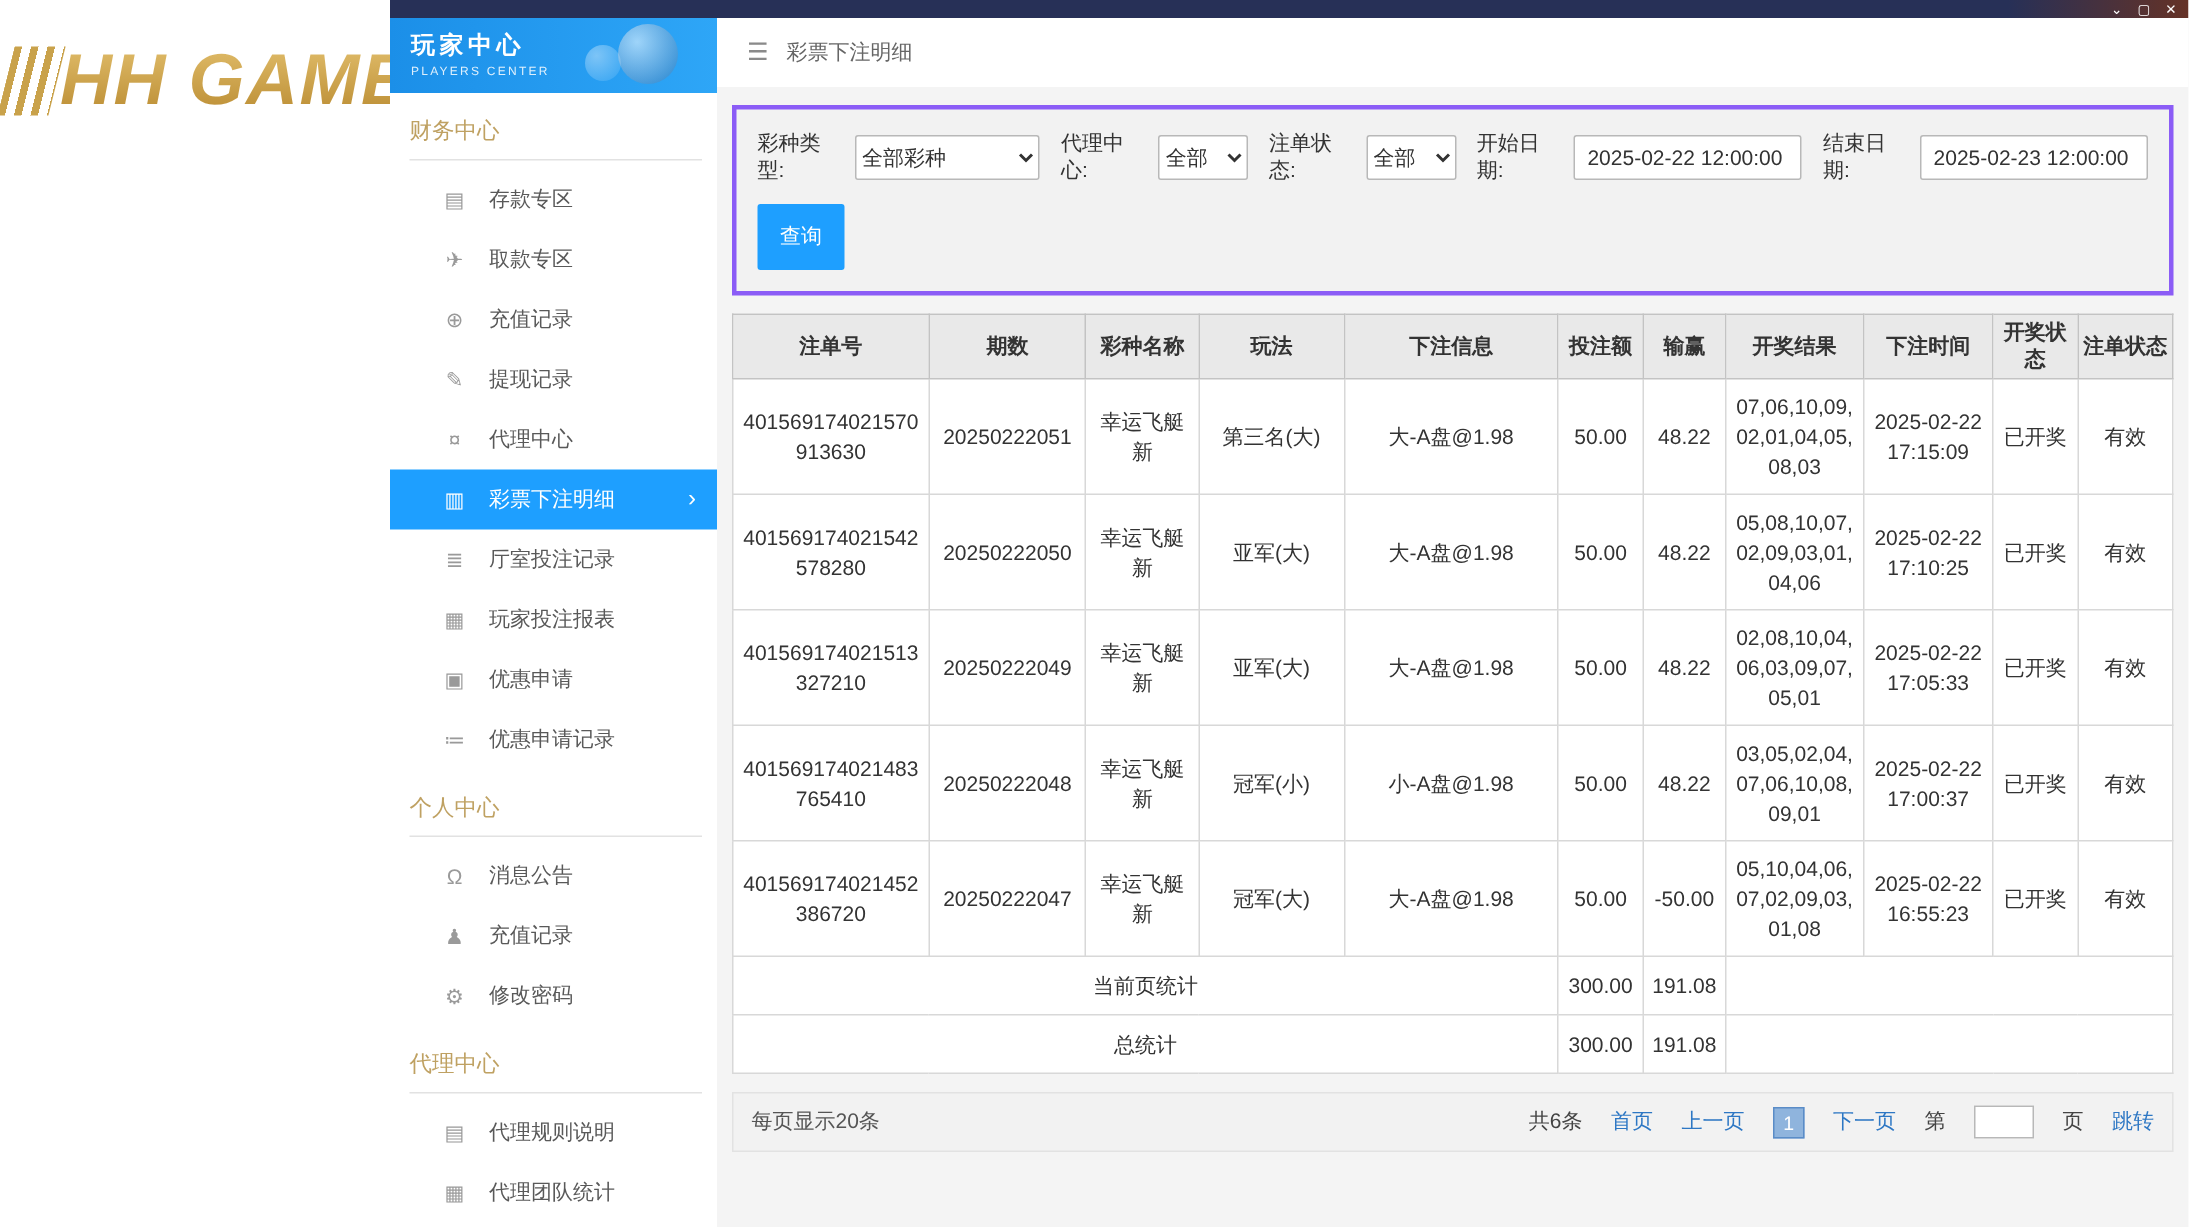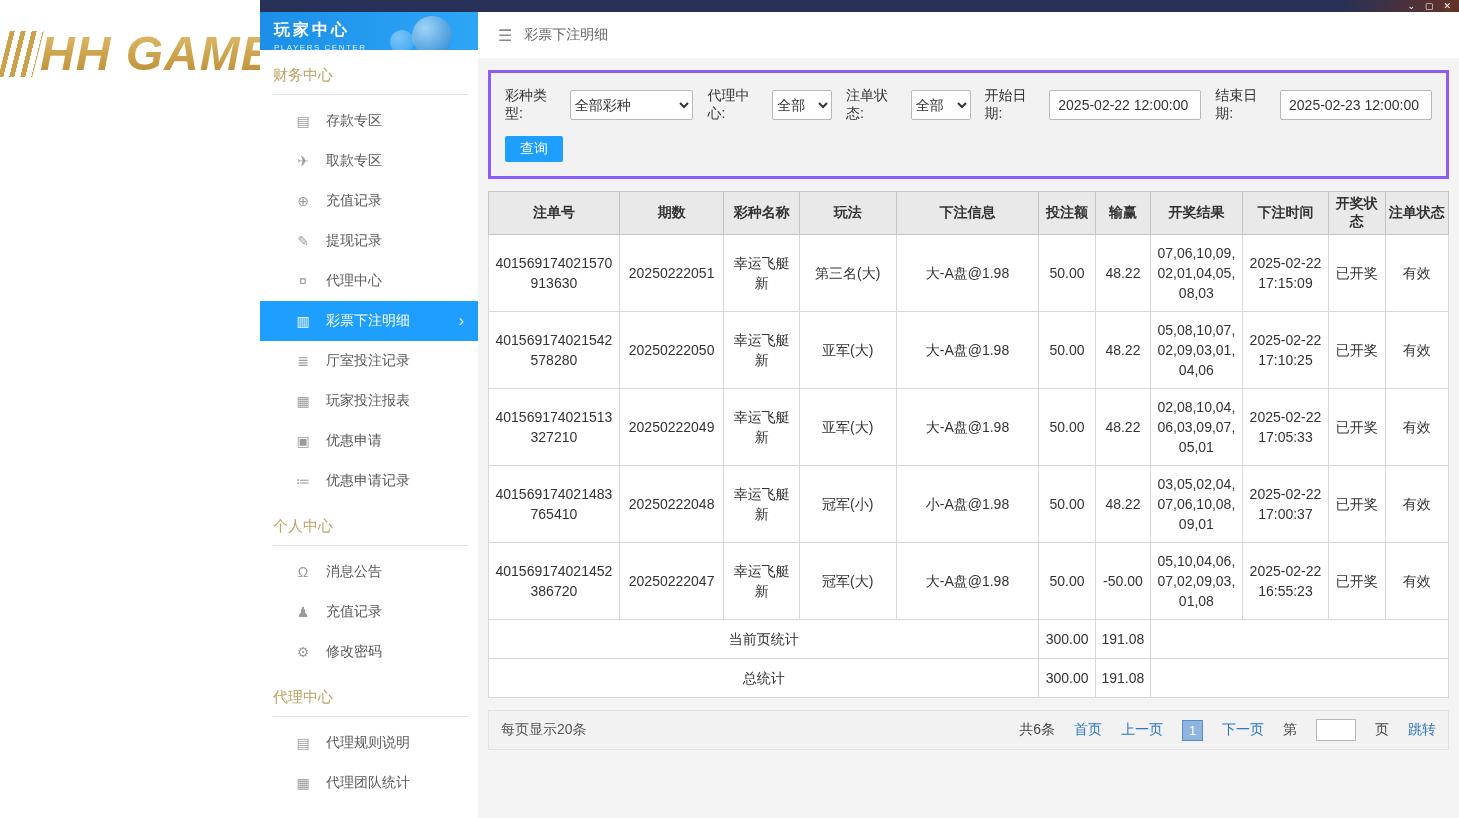--- a/index.html
+++ b/index.html
@@ -18,21 +18,21 @@
   
   .app{position:absolute;left:260px;top:0;width:1199px;height:818px;display:flex;flex-direction:column;}
   .titlebar{height:12px;flex:0 0 12px;display:flex;justify-content:flex-end;align-items:center;gap:10px;
     padding-right:8px;background:linear-gradient(90deg,#273057 0%,#273057 90%,#653226 100%);}
   .win-ctrl{color:#fff;font-size:9px;line-height:10px;cursor:pointer;}
 
   .app-body{flex:1;display:flex;min-height:0;}
 
   
   .sidebar{width:218px;flex:0 0 218px;background:#fff;overflow:hidden;}
-  .sidebar-header{height:38px;background:linear-gradient(90deg,#1b8fe8,#2ea6f7);position:relative;
+  .sidebar-header{height:50px;background:linear-gradient(90deg,#1b8fe8,#2ea6f7);position:relative;
     color:#fff;padding:8px 0 0 14px;box-sizing:border-box;overflow:hidden;}
   .sidebar-title{font-size:16px;font-weight:bold;letter-spacing:3px;}
   .sidebar-sub{font-size:8px;letter-spacing:1.5px;opacity:.85;margin-top:2px;}
   .deco-ball{position:absolute;border-radius:50%;}
   .ball1{right:26px;top:4px;width:40px;height:40px;
     background:radial-gradient(circle at 32% 30%,rgba(255,255,255,.55),rgba(20,40,90,.25));}
   .ball2{right:64px;top:18px;width:24px;height:24px;
     background:radial-gradient(circle at 32% 30%,rgba(255,255,255,.4),rgba(255,255,255,.05));}
 
   .section-title{color:#bfa162;font-size:15px;margin:0 10px 6px 13px;padding:16px 0 9px;
@@ -55,21 +55,21 @@
   .filter-card{background:#f2f2f2;border:3px solid #8b5cf6;padding:14px;margin-bottom:12px;}
   .filter-row{display:flex;align-items:center;font-size:14px;color:#333;}
   .filter-row label{margin-right:5px;}
   .filter-row .gap{margin-left:14px;}
   select{height:30px;border:1px solid #b8b8b8;background:#fff;font-size:14px;
     font-family:inherit;color:#333;border-radius:2px;}
   .sel-wide{width:124px;}
   .sel-narrow{width:60px;}
   .date-input{width:152px;height:30px;border:1px solid #b8b8b8;background:#fff;font-size:14px;
     font-family:inherit;color:#333;padding:0 8px;box-sizing:border-box;border-radius:2px;}
-  .btn-query{margin-top:13px;background:#1E9FFF;color:#fff;border:none;height:26px;padding:0 15px;
+  .btn-query{margin-top:13px;background:#1E9FFF;color:#fff;border:none;height:44px;padding:0 15px;
     font-size:14px;border-radius:2px;cursor:pointer;}
 
   table{width:100%;border-collapse:collapse;table-layout:fixed;background:#fff;}
   th{background:#e9e9e9;border:1px solid #c3c3c3;font-size:14px;font-weight:bold;color:#333;
     height:38px;padding:2px;overflow:hidden;}
   td{border:1px solid #d8d8d8;font-size:14px;color:#333;text-align:center;padding:8px 4px;
     word-break:break-all;line-height:20px;background:#fff;}
   .summary-row td{padding:9px 4px;}
 
   .pagebar{margin-top:12px;background:#f2f2f2;border:1px solid #e2e2e2;height:38px;display:flex;

